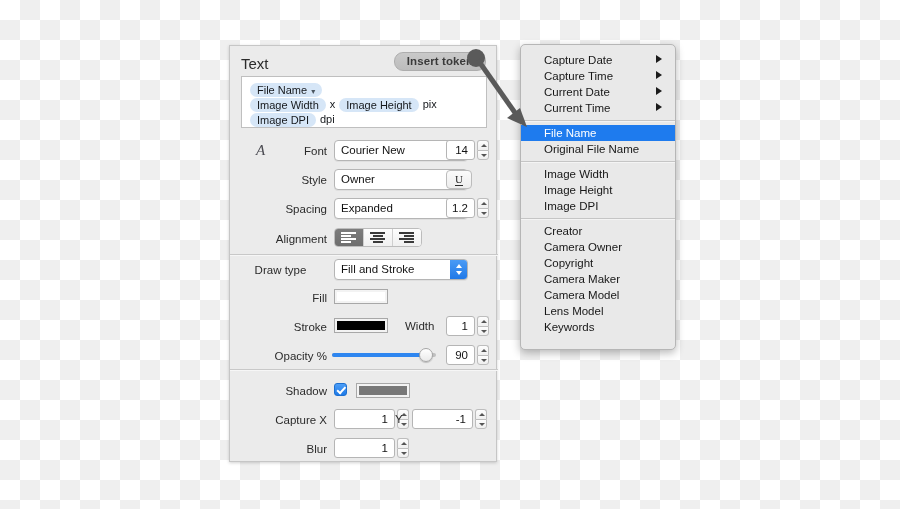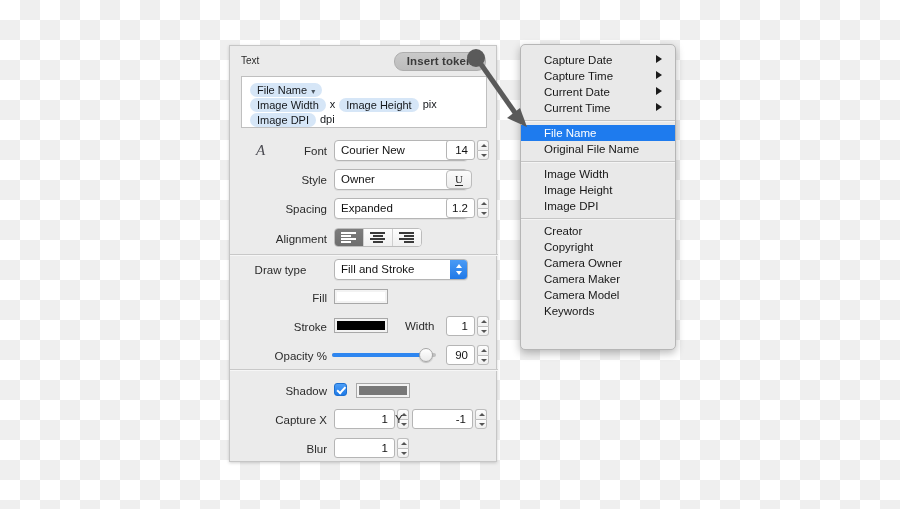--- a/index.html
+++ b/index.html
@@ -20,21 +20,21 @@
   
   #panel{
     position:absolute;left:229px;top:45px;width:268px;height:417px;
     background:#ebebeb;
     border:1px solid #c6c6c6;
     box-shadow:0 1px 3px rgba(0,0,0,.18);
     box-sizing:border-box;
   }
   .panel-title{
     position:absolute;left:11px;top:9px;
-    font-size:10px;color:#2b2b2b;
+    font-size:15px;color:#2b2b2b;
   }
   .insert-token{
     position:absolute;left:164px;top:6px;width:92px;height:19px;
     border-radius:9px;
     background:linear-gradient(#c9c9c9,#bcbcbc);
     border:1px solid #adadad;
     box-sizing:border-box;
     font-size:11.5px;font-weight:bold;color:#3a3a3a;
     text-align:center;line-height:17px;
     letter-spacing:.1px;
@@ -395,24 +395,25 @@
   </div>
   <div class="msep"></div>
   <div class="mgroup">
     <div class="mi"><span>Image Width</span></div>
     <div class="mi"><span>Image Height</span></div>
     <div class="mi"><span>Image DPI</span></div>
   </div>
   <div class="msep"></div>
   <div class="mgroup">
     <div class="mi"><span>Creator</span></div>
+    <div class="mi"><span>Camera Owner</span></div>
     <div class="mi"><span>Copyright</span></div>
-    <div class="mi"><span>Camera Owner</span></div>
     <div class="mi"><span>Camera Maker</span></div>
     <div class="mi"><span>Camera Model</span></div>
+    <div class="mi"><span>Lens Model</span></div>
     <div class="mi"><span>Keywords</span></div>
   </div>
 </div>
 
 <svg id="arrow" viewBox="0 0 95 100">
   <circle cx="21" cy="18" r="9" fill="#5a5a5a"></circle>
   <line x1="23" y1="20" x2="63" y2="77" stroke="#5a5a5a" stroke-width="5"></line>
   <polygon points="72,87 52,78 65,68" fill="#5a5a5a"></polygon>
 </svg>
 

